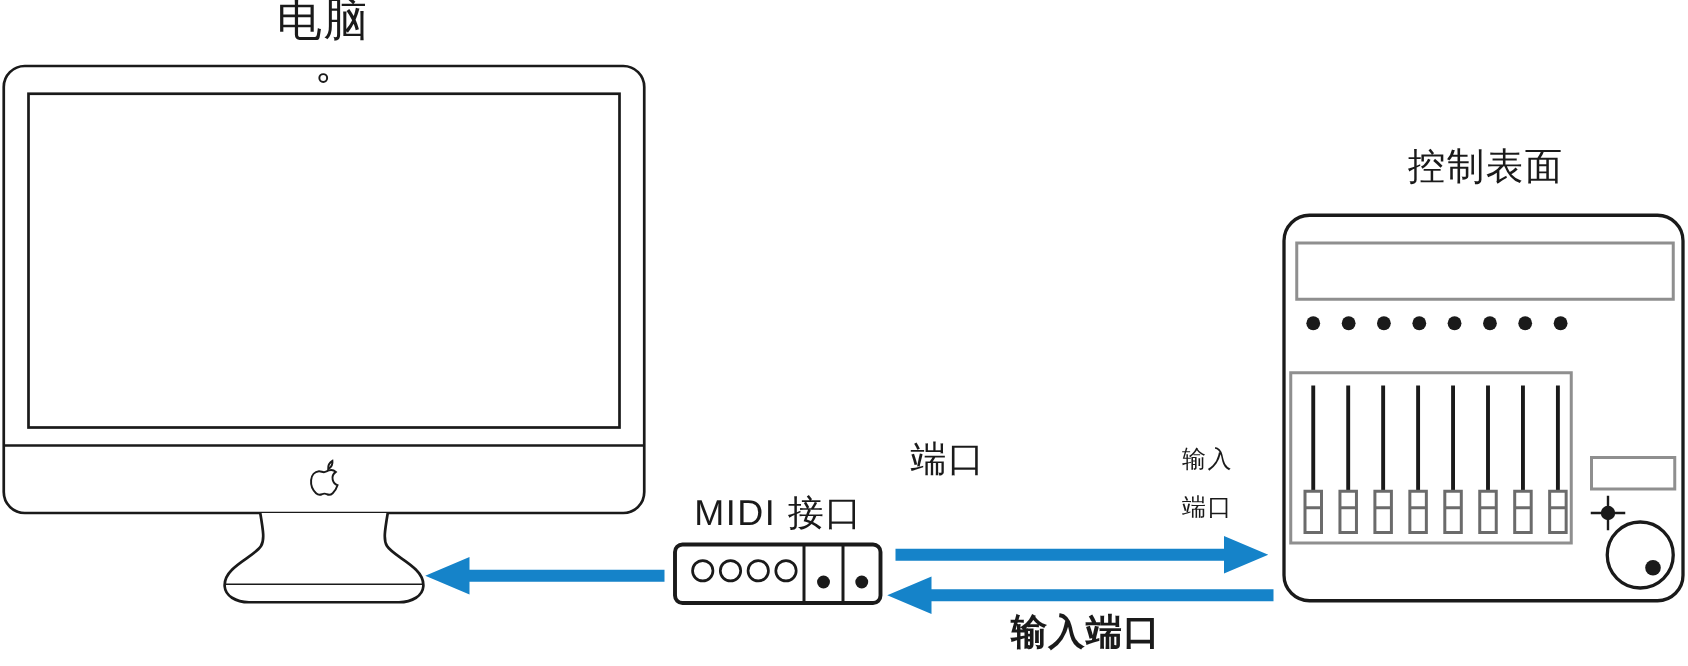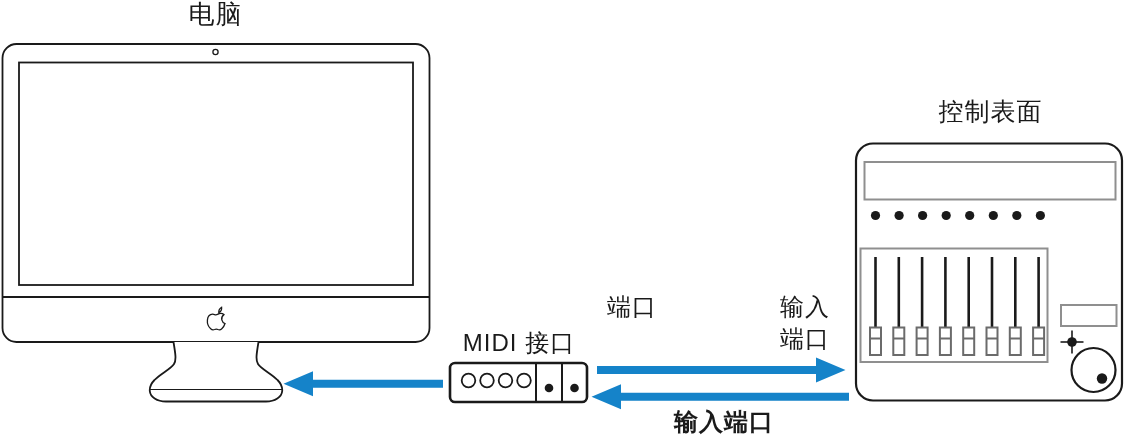--- a/index.html
+++ b/index.html
@@ -141,31 +141,31 @@
       <g>
         <line x1="1060.5" y1="342" x2="1083.5" y2="342" stroke="var(--outline)" stroke-width="1.6"></line>
         <line x1="1072" y1="330.5" x2="1072" y2="353.5" stroke="var(--outline)" stroke-width="1.6"></line>
         <circle cx="1072" cy="342" r="4.8" fill="var(--outline)"></circle>
       </g>
       <circle cx="1093.5" cy="370" r="22" fill="#ffffff" stroke="var(--outline)" stroke-width="2.2"></circle>
       <circle cx="1102" cy="378.5" r="5.2" fill="var(--outline)"></circle>
     </g>
   </svg>
 
-  <div class="lbl" style="left:138px;top:0px;width:155px;font-size:26px;">电脑</div>
+  <div class="lbl" style="left:138px;top:0px;width:155px;font-size:30px;">电脑</div>
 
   <div class="lbl" style="left:913px;top:97px;width:155px;">控制表面</div>
 
   <div class="lbl" style="left:448px;top:329px;width:142px;font-size:24px;">MIDI 接口</div>
 
   <div class="lbl lbl-stack" style="left:598px;top:291px;width:68px;font-size:24px;">
     <div>端口</div>
   </div>
 
-  <div class="lbl lbl-stack" style="left:771px;top:291px;width:68px;font-size:24px;">
+  <div class="lbl lbl-stack" style="left:771px;top:291px;width:68px;font-size:16px;">
     <div>输入</div>
     <div>端口</div>
   </div>
 
   <div class="lbl bottom-ports" style="left:593px;top:408px;width:262px;font-size:24px;font-weight:bold;">
     <span>输入端口</span>
   </div>
 
 </div>
 

